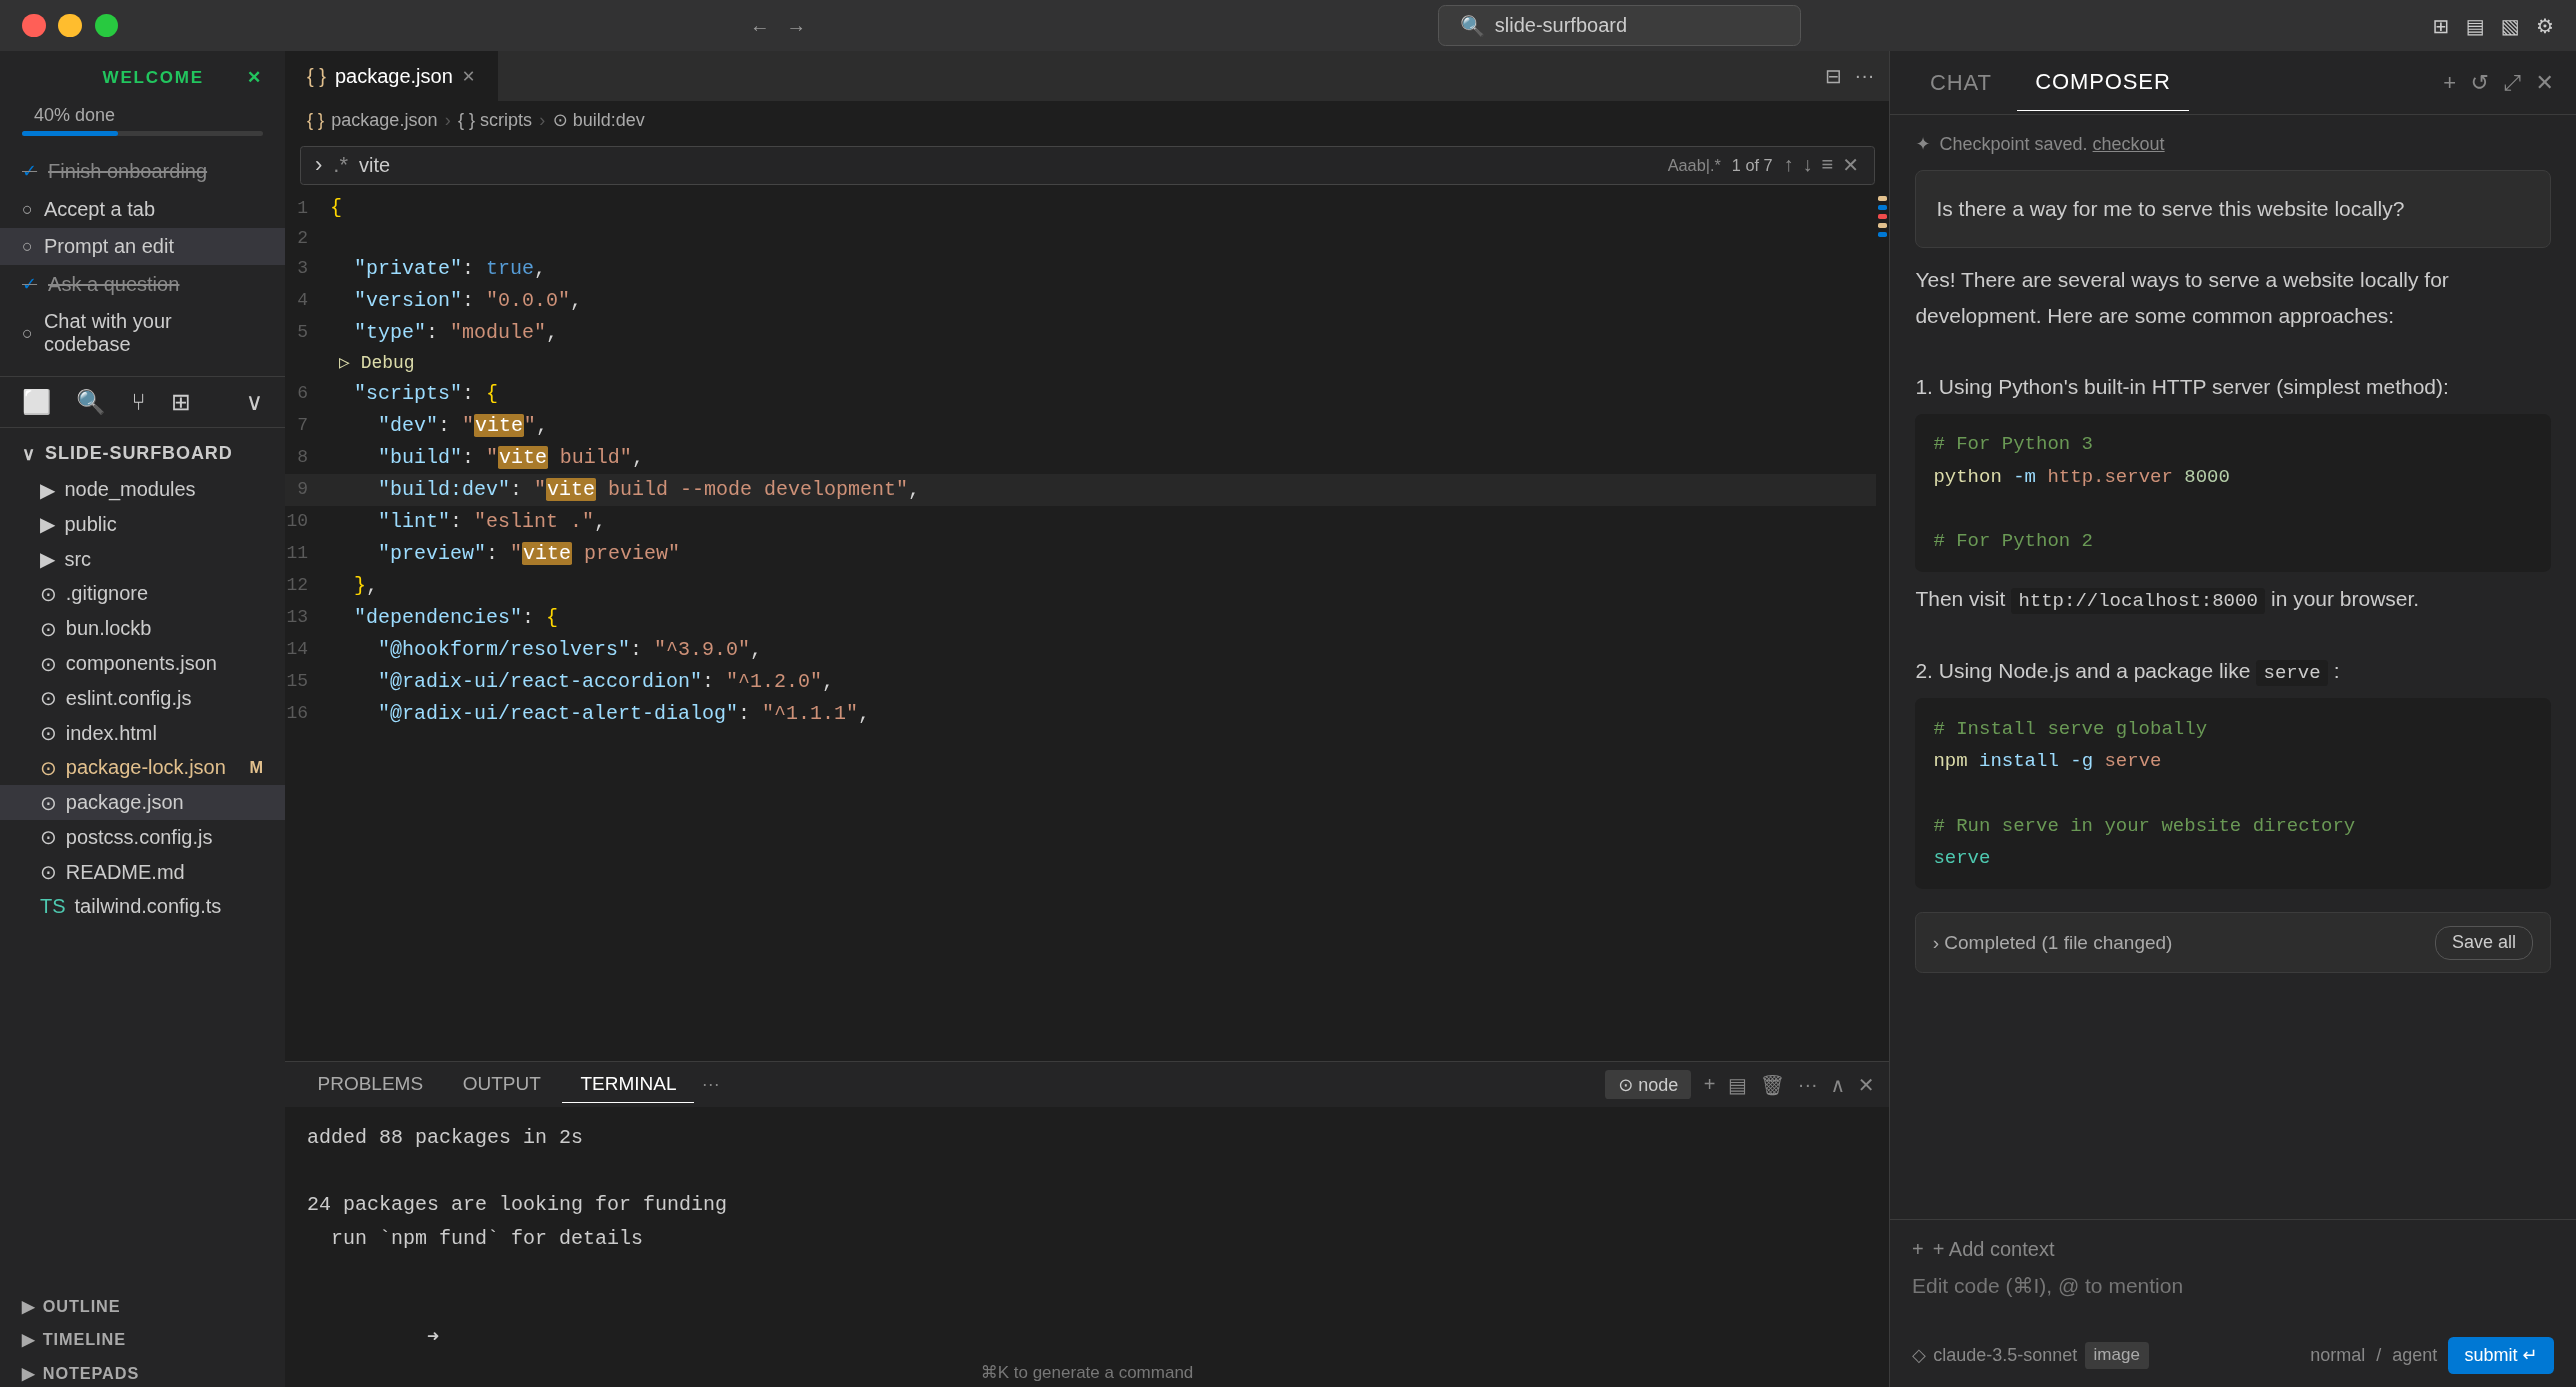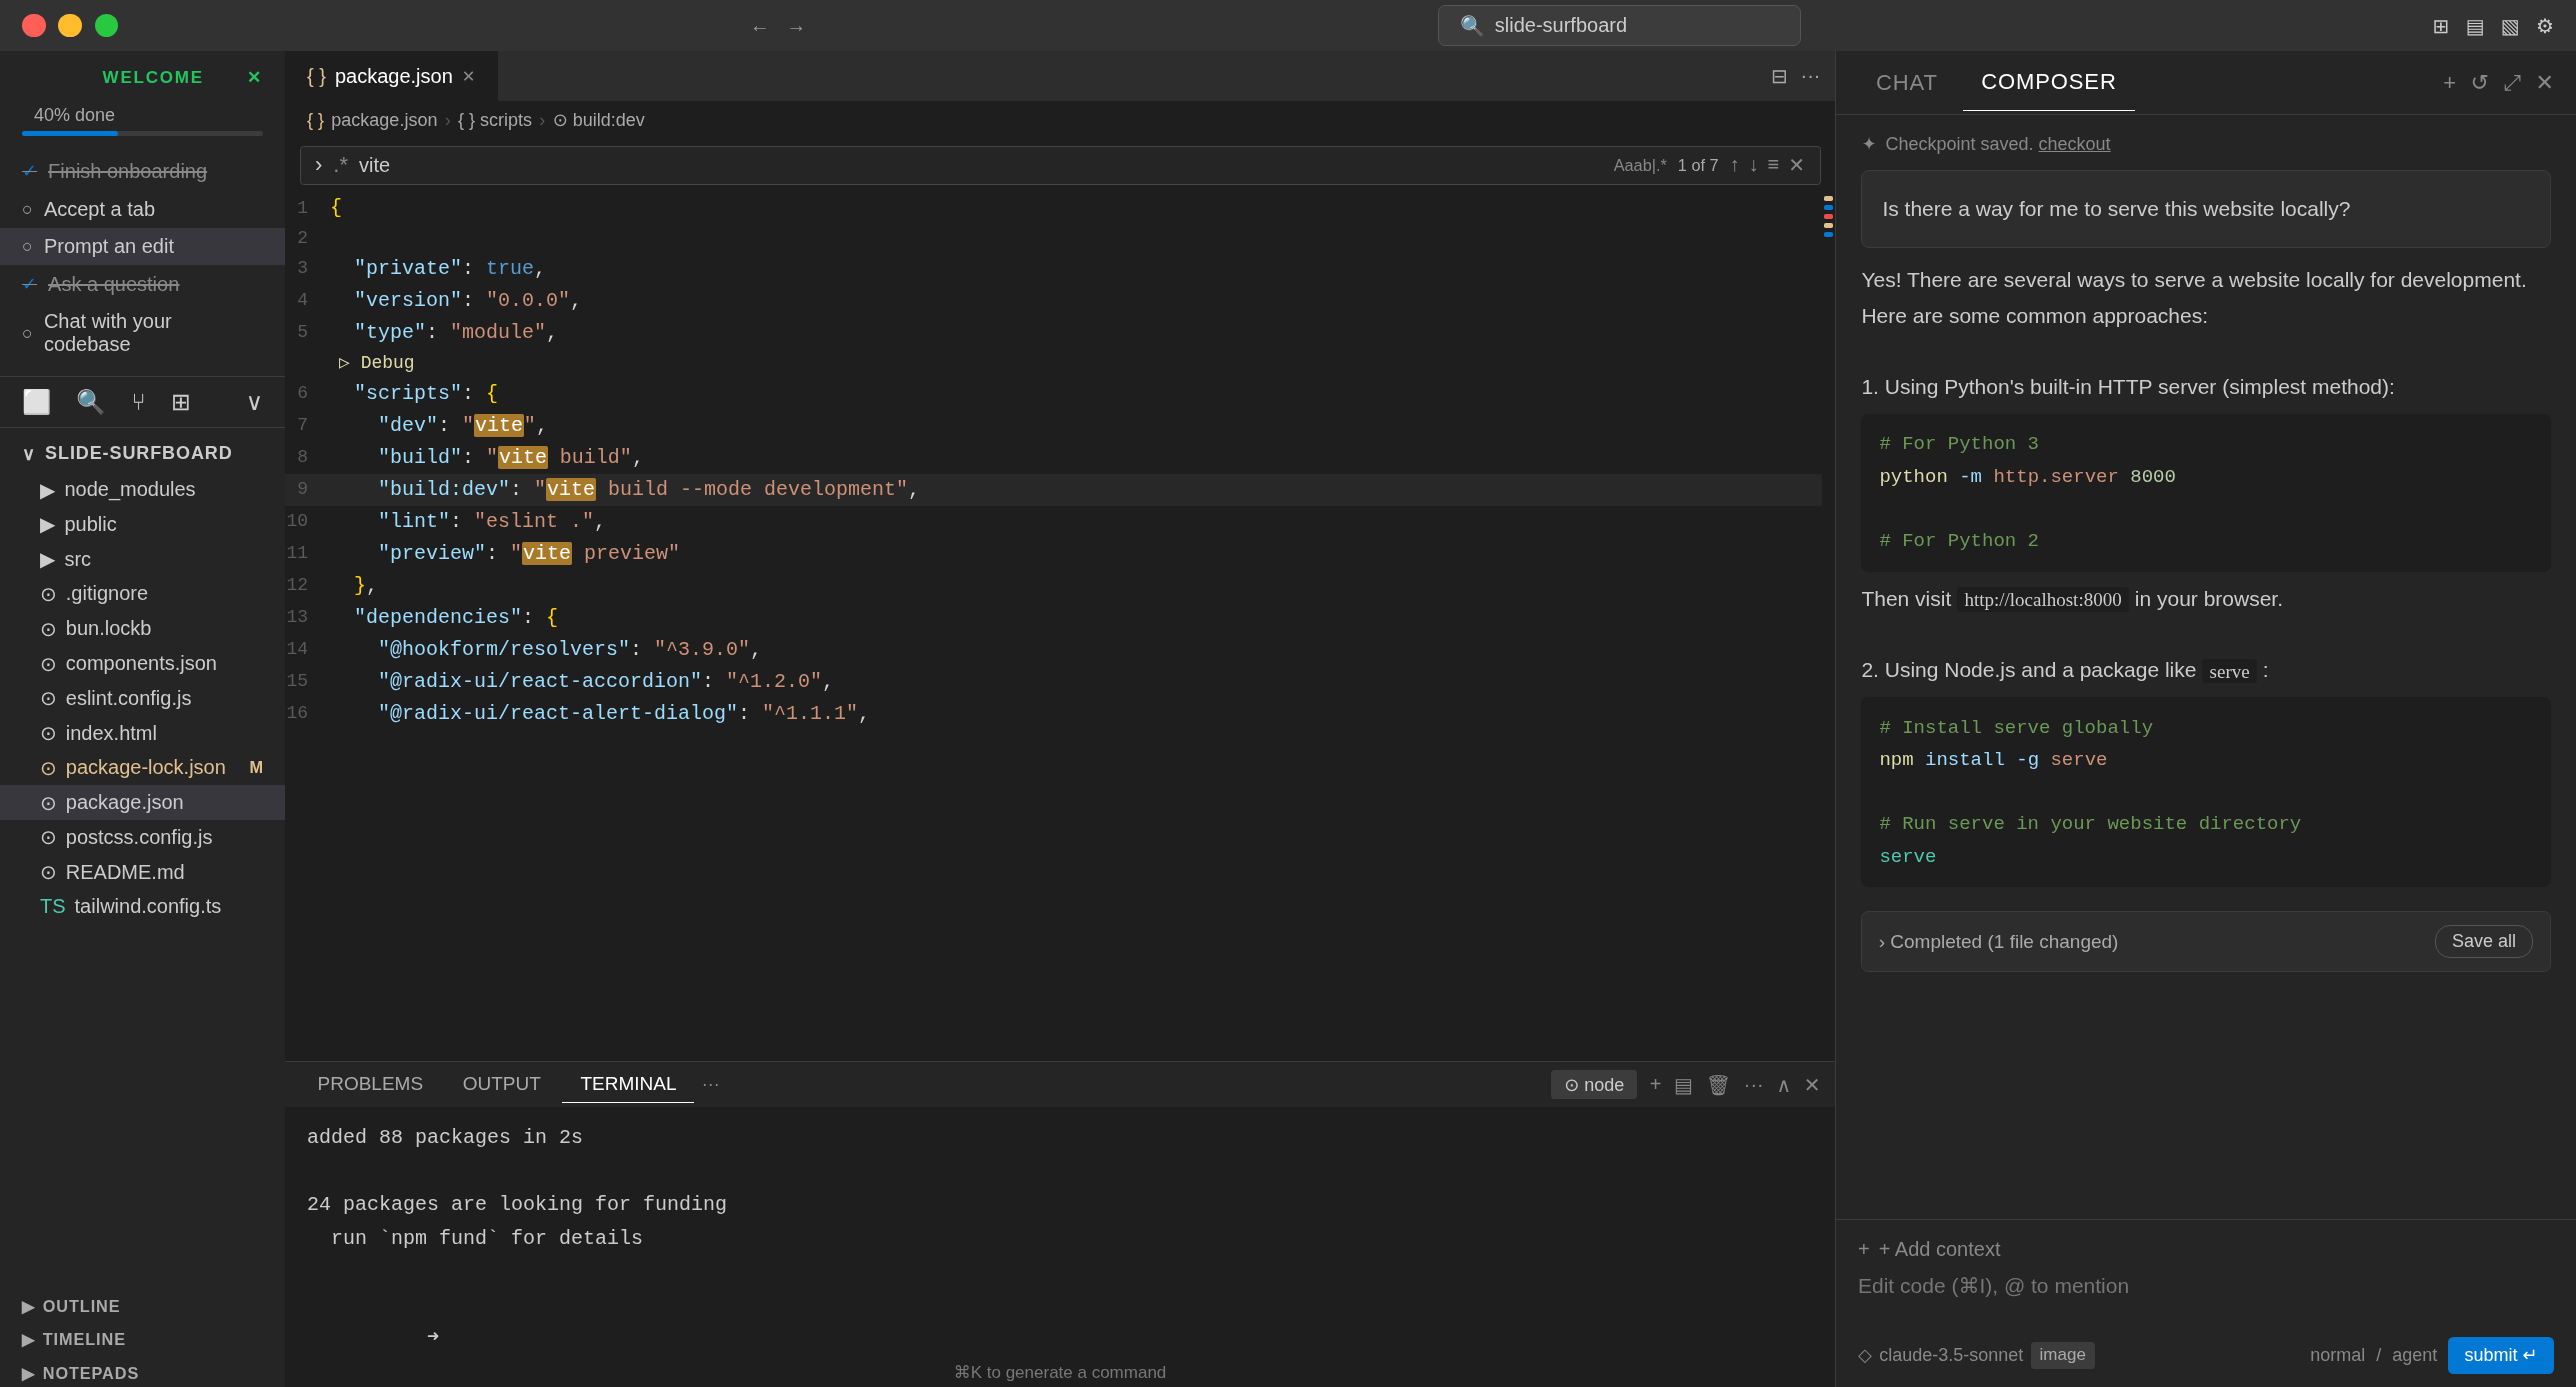--- a/index.html
+++ b/index.html
@@ -330,21 +330,21 @@
       gap: 3.6px;
       padding: 3.6px 1.8px;
     }
     .scroll-mark { width: 9px; height: 5.4px; border-radius: 1.8px; }
     .scroll-mark.yellow { background: #e2c08d; }
     .scroll-mark.blue { background: #0078d4; }
     .scroll-mark.red { background: #f14c4c; }
 
     
     .chat-panel {
-      width: 741px;
+      width: 687px;
       background: #252526;
       display: flex;
       flex-direction: column;
       flex-shrink: 0;
       border-left: 0.9px solid #3c3c3c;
     }
     .chat-header {
       display: flex;
       align-items: center;
       padding: 0 22px;
@@ -406,21 +406,21 @@
     }
     .code-comment { color: #6a9955; }
     .code-cmd { color: #dcdcaa; }
     .code-arg { color: #9cdcfe; }
     .code-val { color: #ce9178; }
     .code-green { color: #4ec9b0; }
     .inline-code {
       background: #1e1e1e;
       border-radius: 3.6px;
       padding: 1.8px 7.3px;
-      font-family: Liberation Serif, serif;
+      font-family: Liberation Mono, monospace;
       font-size: 19px;
     }
     .completed-bar {
       display: flex;
       align-items: center;
       justify-content: space-between;
       padding: 12.7px 16.3px;
       background: #2d2d2d;
       border: 0.9px solid #3c3c3c;
       border-radius: 7.3px;

